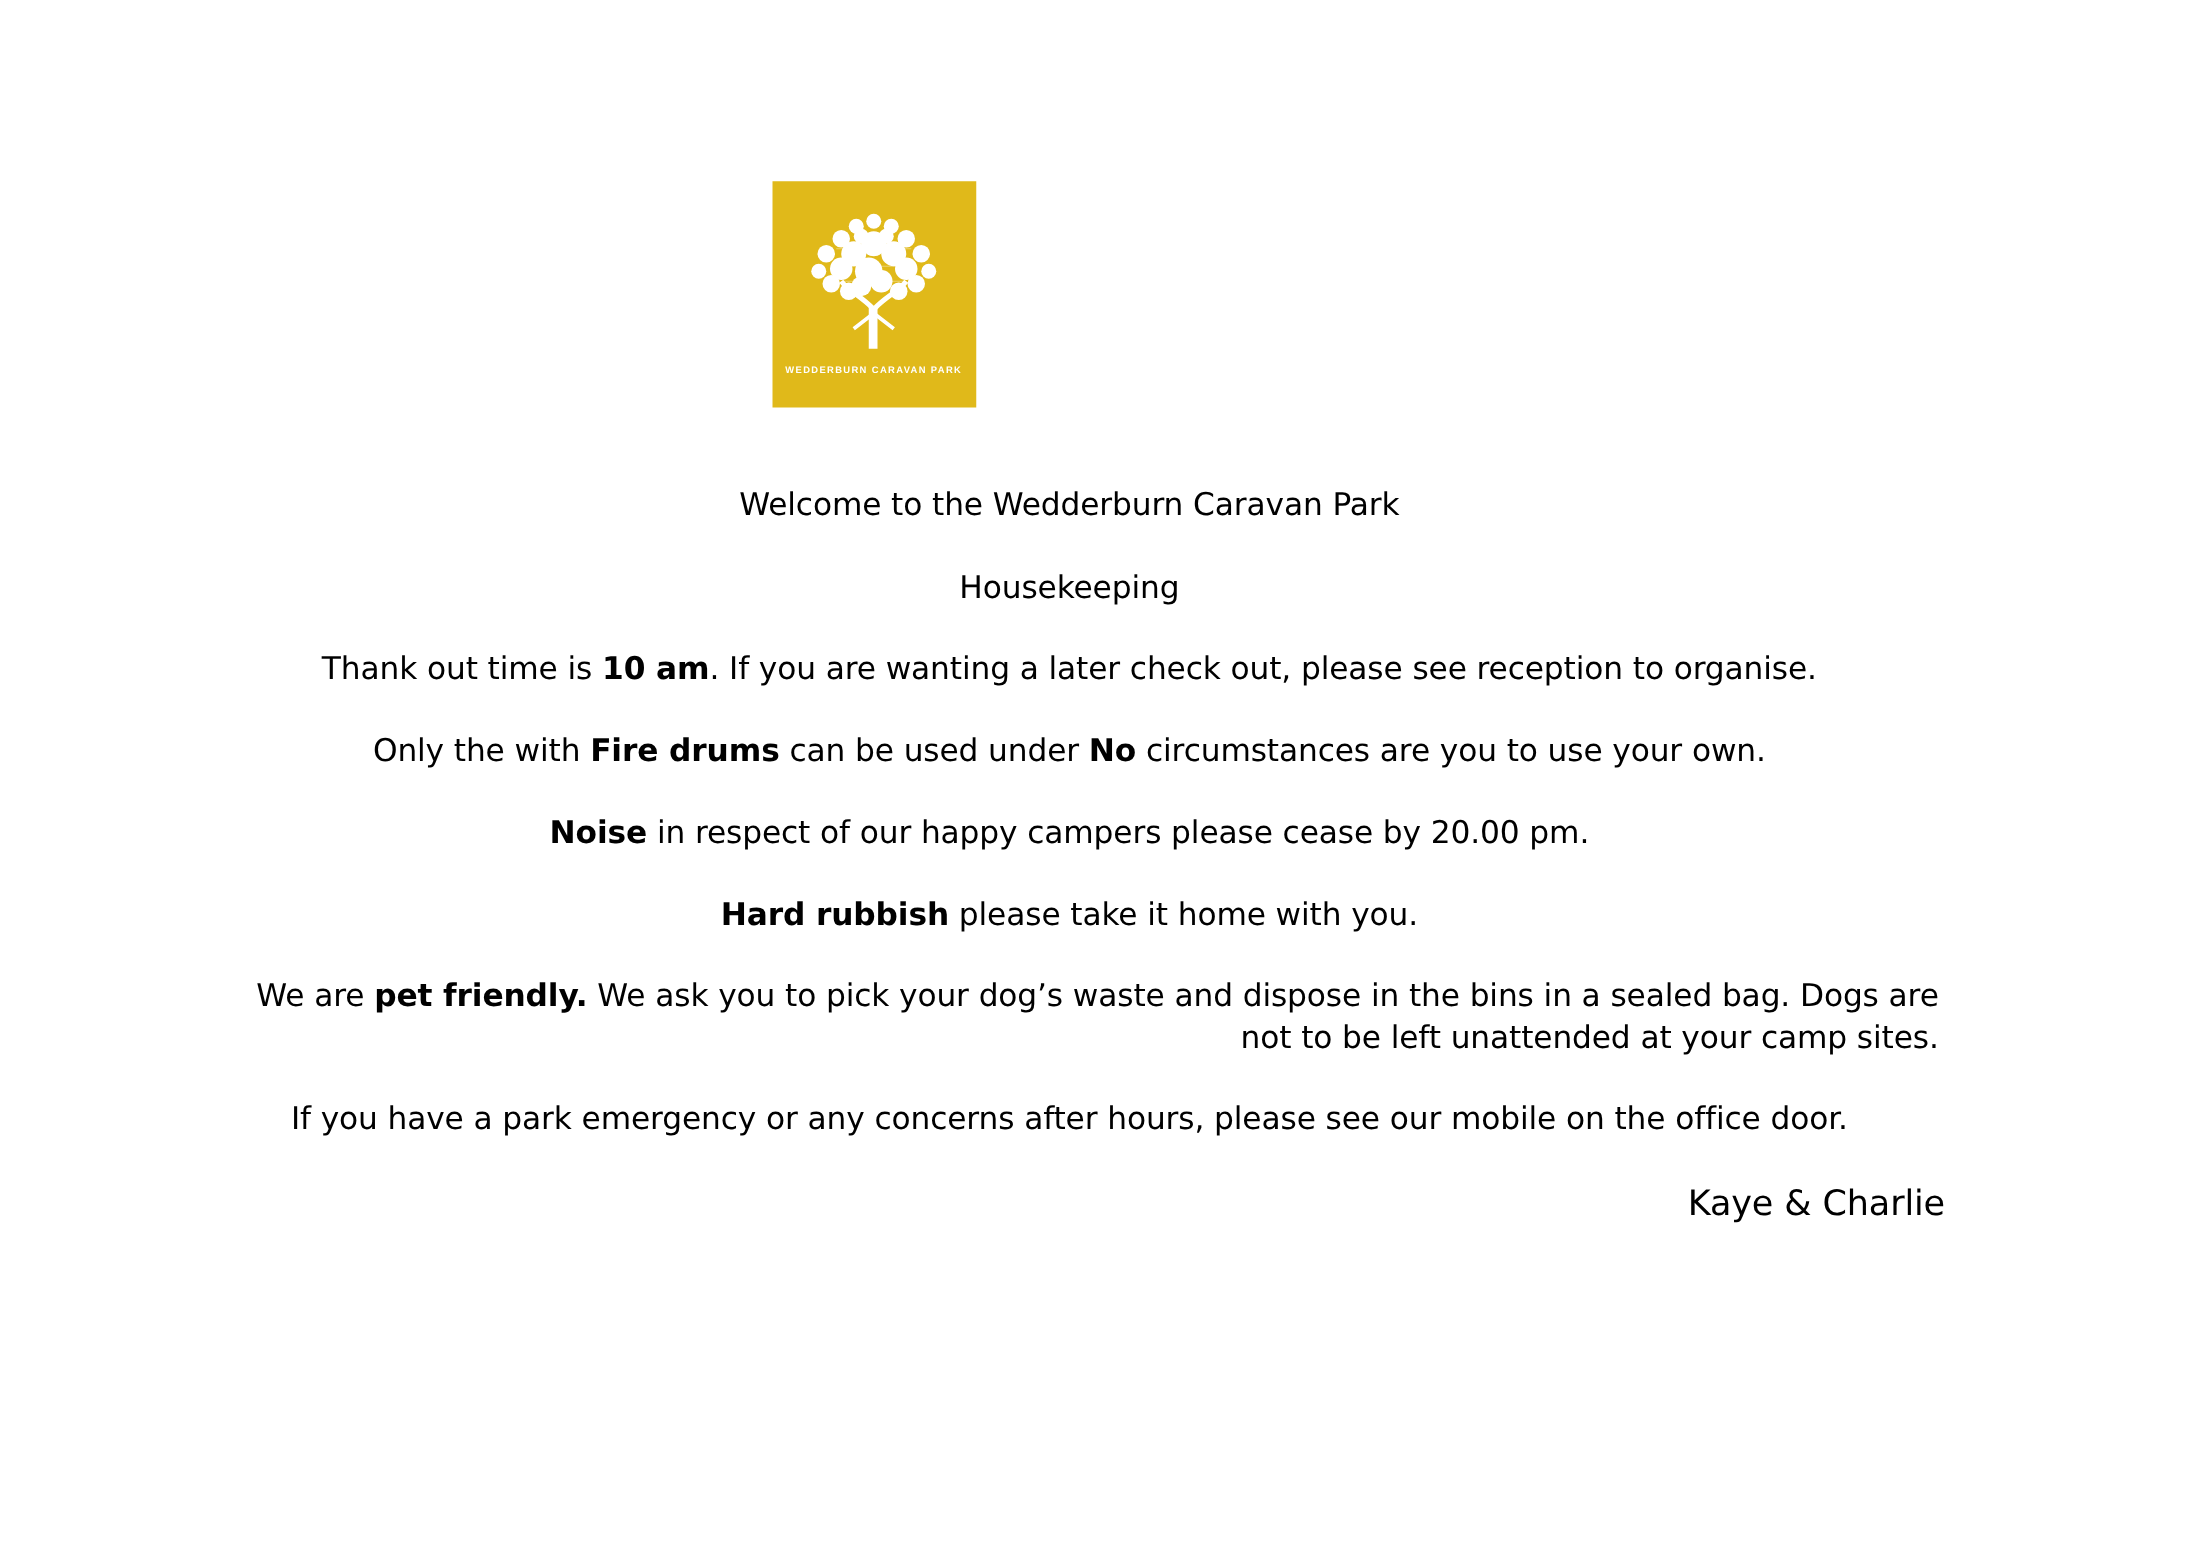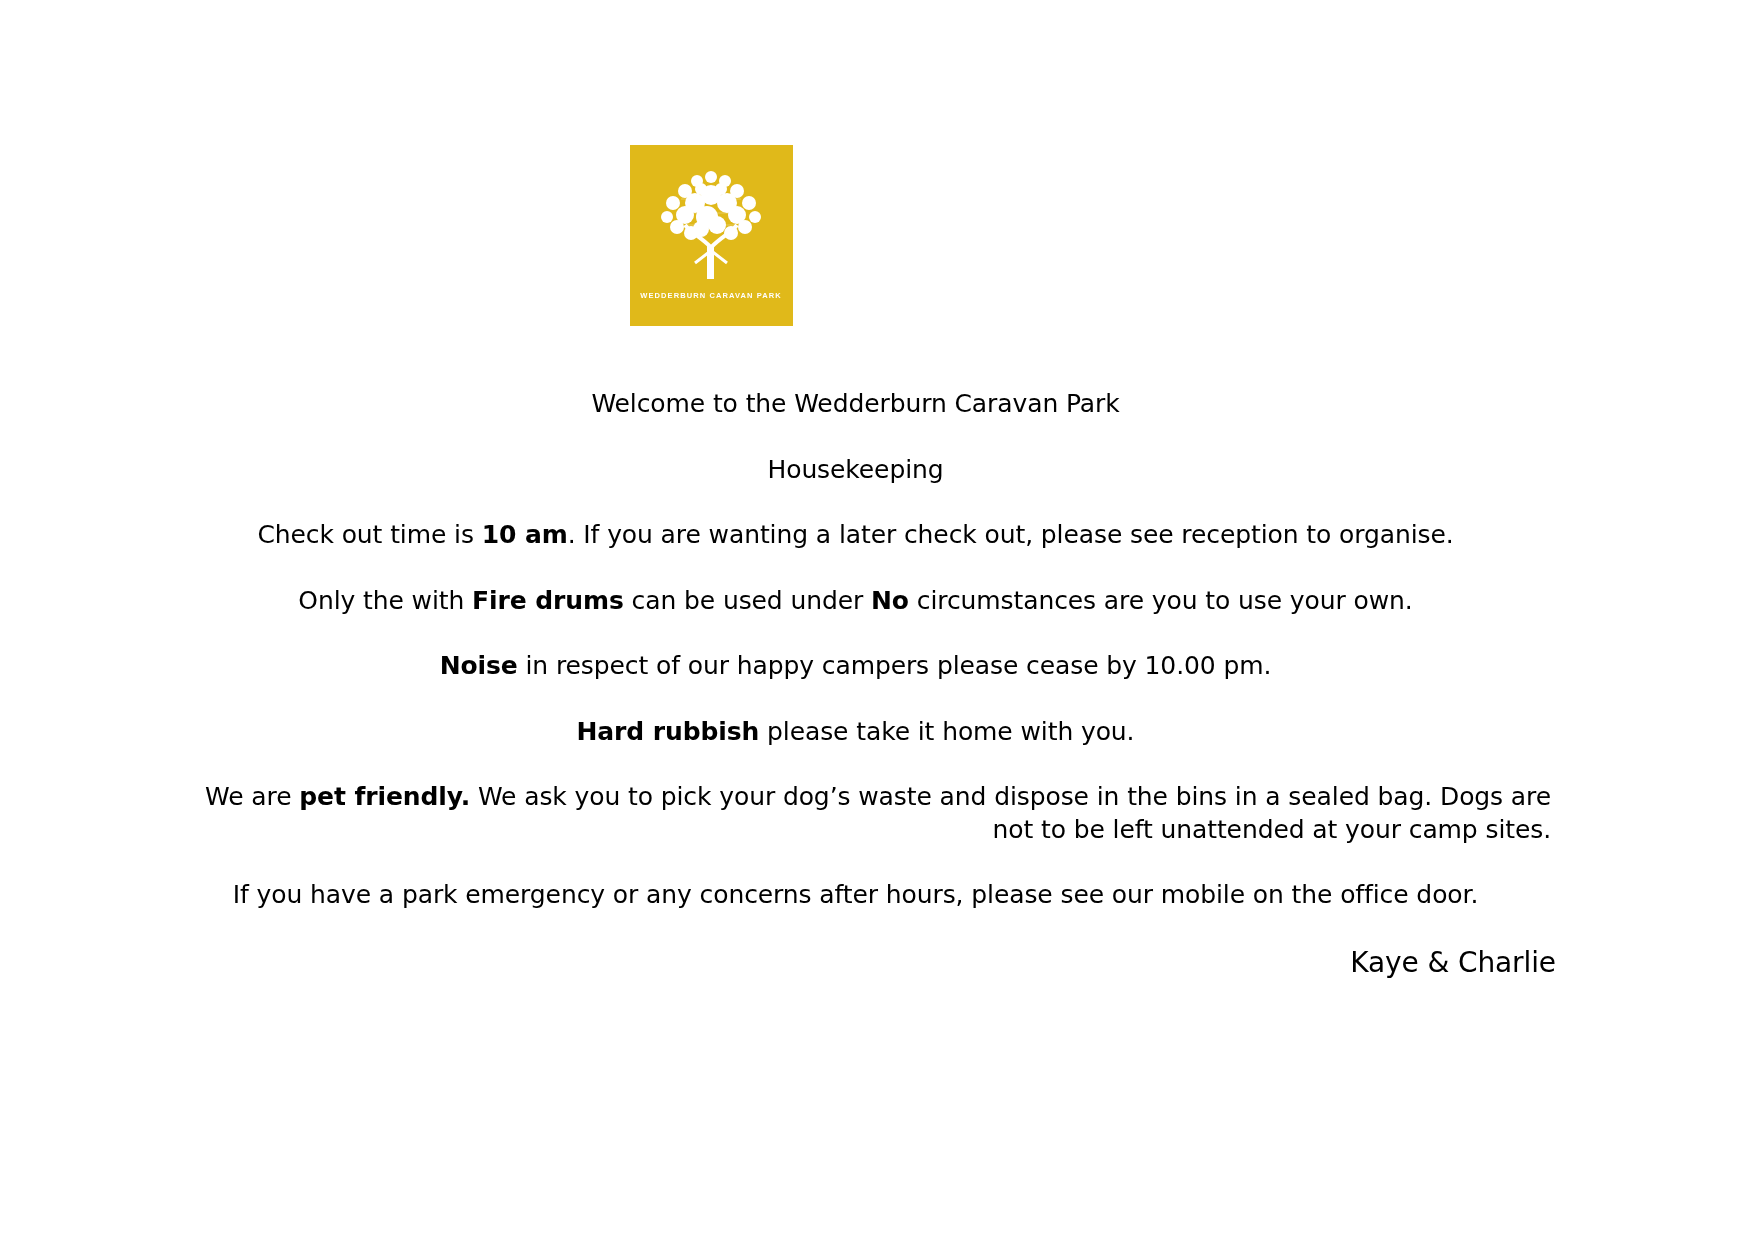--- a/index.html
+++ b/index.html
@@ -16,21 +16,21 @@
   }
   .page {
     position: relative;
     width: 1755px;
     height: 1240px;
     background: #ffffff;
   }
   .logo-wrap {
     position: absolute;
     top: 145px;
-    left: 16px;
+    left: 4px;
     width: 1390px;
     display: flex;
     justify-content: center;
   }
   .logo {
     width: 163px;
     height: 181px;
     background: #e0b91a;
     position: relative;
     overflow: hidden;
@@ -135,25 +135,25 @@
     </div>
   </div>
 
   <div class="content">
 
     <p class="line">Welcome to the Wedderburn Caravan Park</p>
 
     <p class="line heading">Housekeeping</p>
 
 
-    <p class="line"><span>Check out time is </span><b>10 am</b><span>. If you are wanting a later check out, please see reception to organise.</span></p>
+    <p class="line"><span>Thank out time is </span><b>10 am</b><span>. If you are wanting a later check out, please see reception to organise.</span></p>
 
     <p class="line"><span>Only the with </span><b>Fire drums</b><span> can be used under </span><b>No</b><span> circumstances are you to use your own.</span></p>
 
-    <p class="line"><b>Noise</b><span> in respect of our happy campers please cease by 10.00 pm.</span></p>
+    <p class="line"><b>Noise</b><span> in respect of our happy campers please cease by 20.00 pm.</span></p>
 
     <p class="line"><b>Hard rubbish</b><span> please take it home with you.</span></p>
 
     <p class="line wide"><span>We are </span><b>pet friendly.</b><span> We ask you to pick your dog’s waste and dispose in the bins in a sealed bag. Dogs are not to be left unattended at your camp sites.</span></p>
 
     <p class="line">If you have a park emergency or any concerns after hours, please see our mobile on the office door.</p>
 
 
     <p class="line signature">Kaye &amp; Charlie</p>
 

